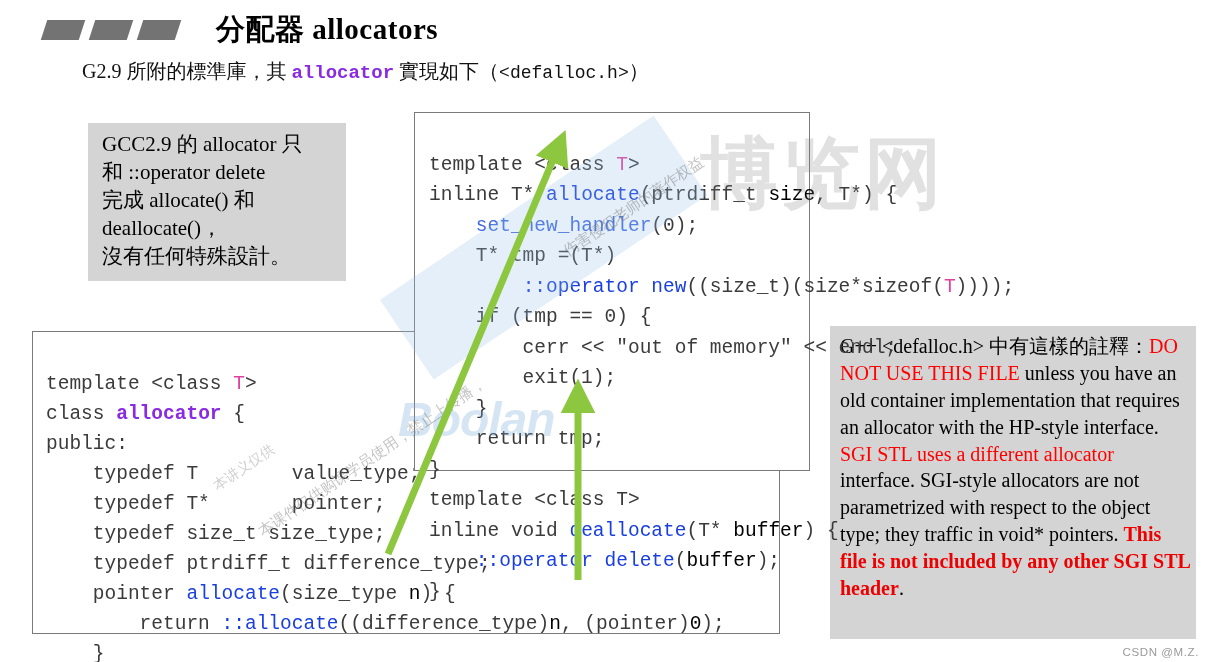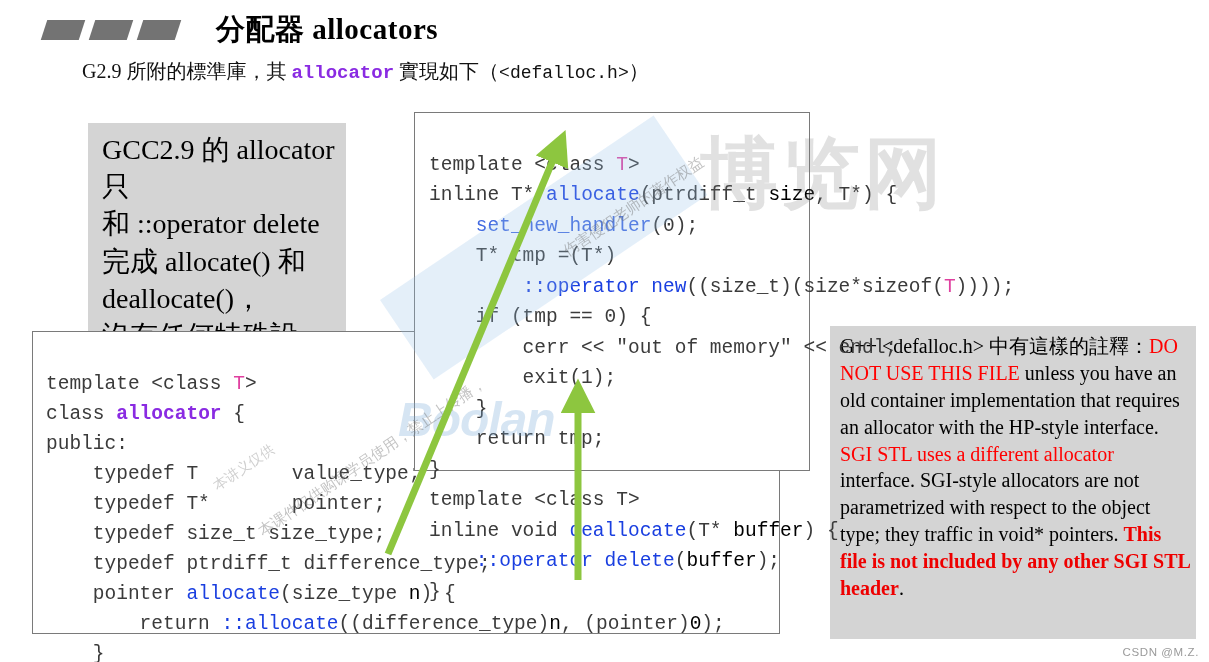--- a/index.html
+++ b/index.html
@@ -63,21 +63,21 @@
   }
 
   
   #left-callout {
     position: absolute;
     left: 88px;
     top: 123px;
     width: 258px;
     padding: 8px 10px 10px 14px;
     background: #d4d4d4;
-    font-size: 28px;
+    font-size: 21px;
     line-height: 1.33;
     color: #000;
     box-sizing: border-box;
   }
 
   
   #right-callout {
     position: absolute;
     left: 830px;
     top: 326px;

